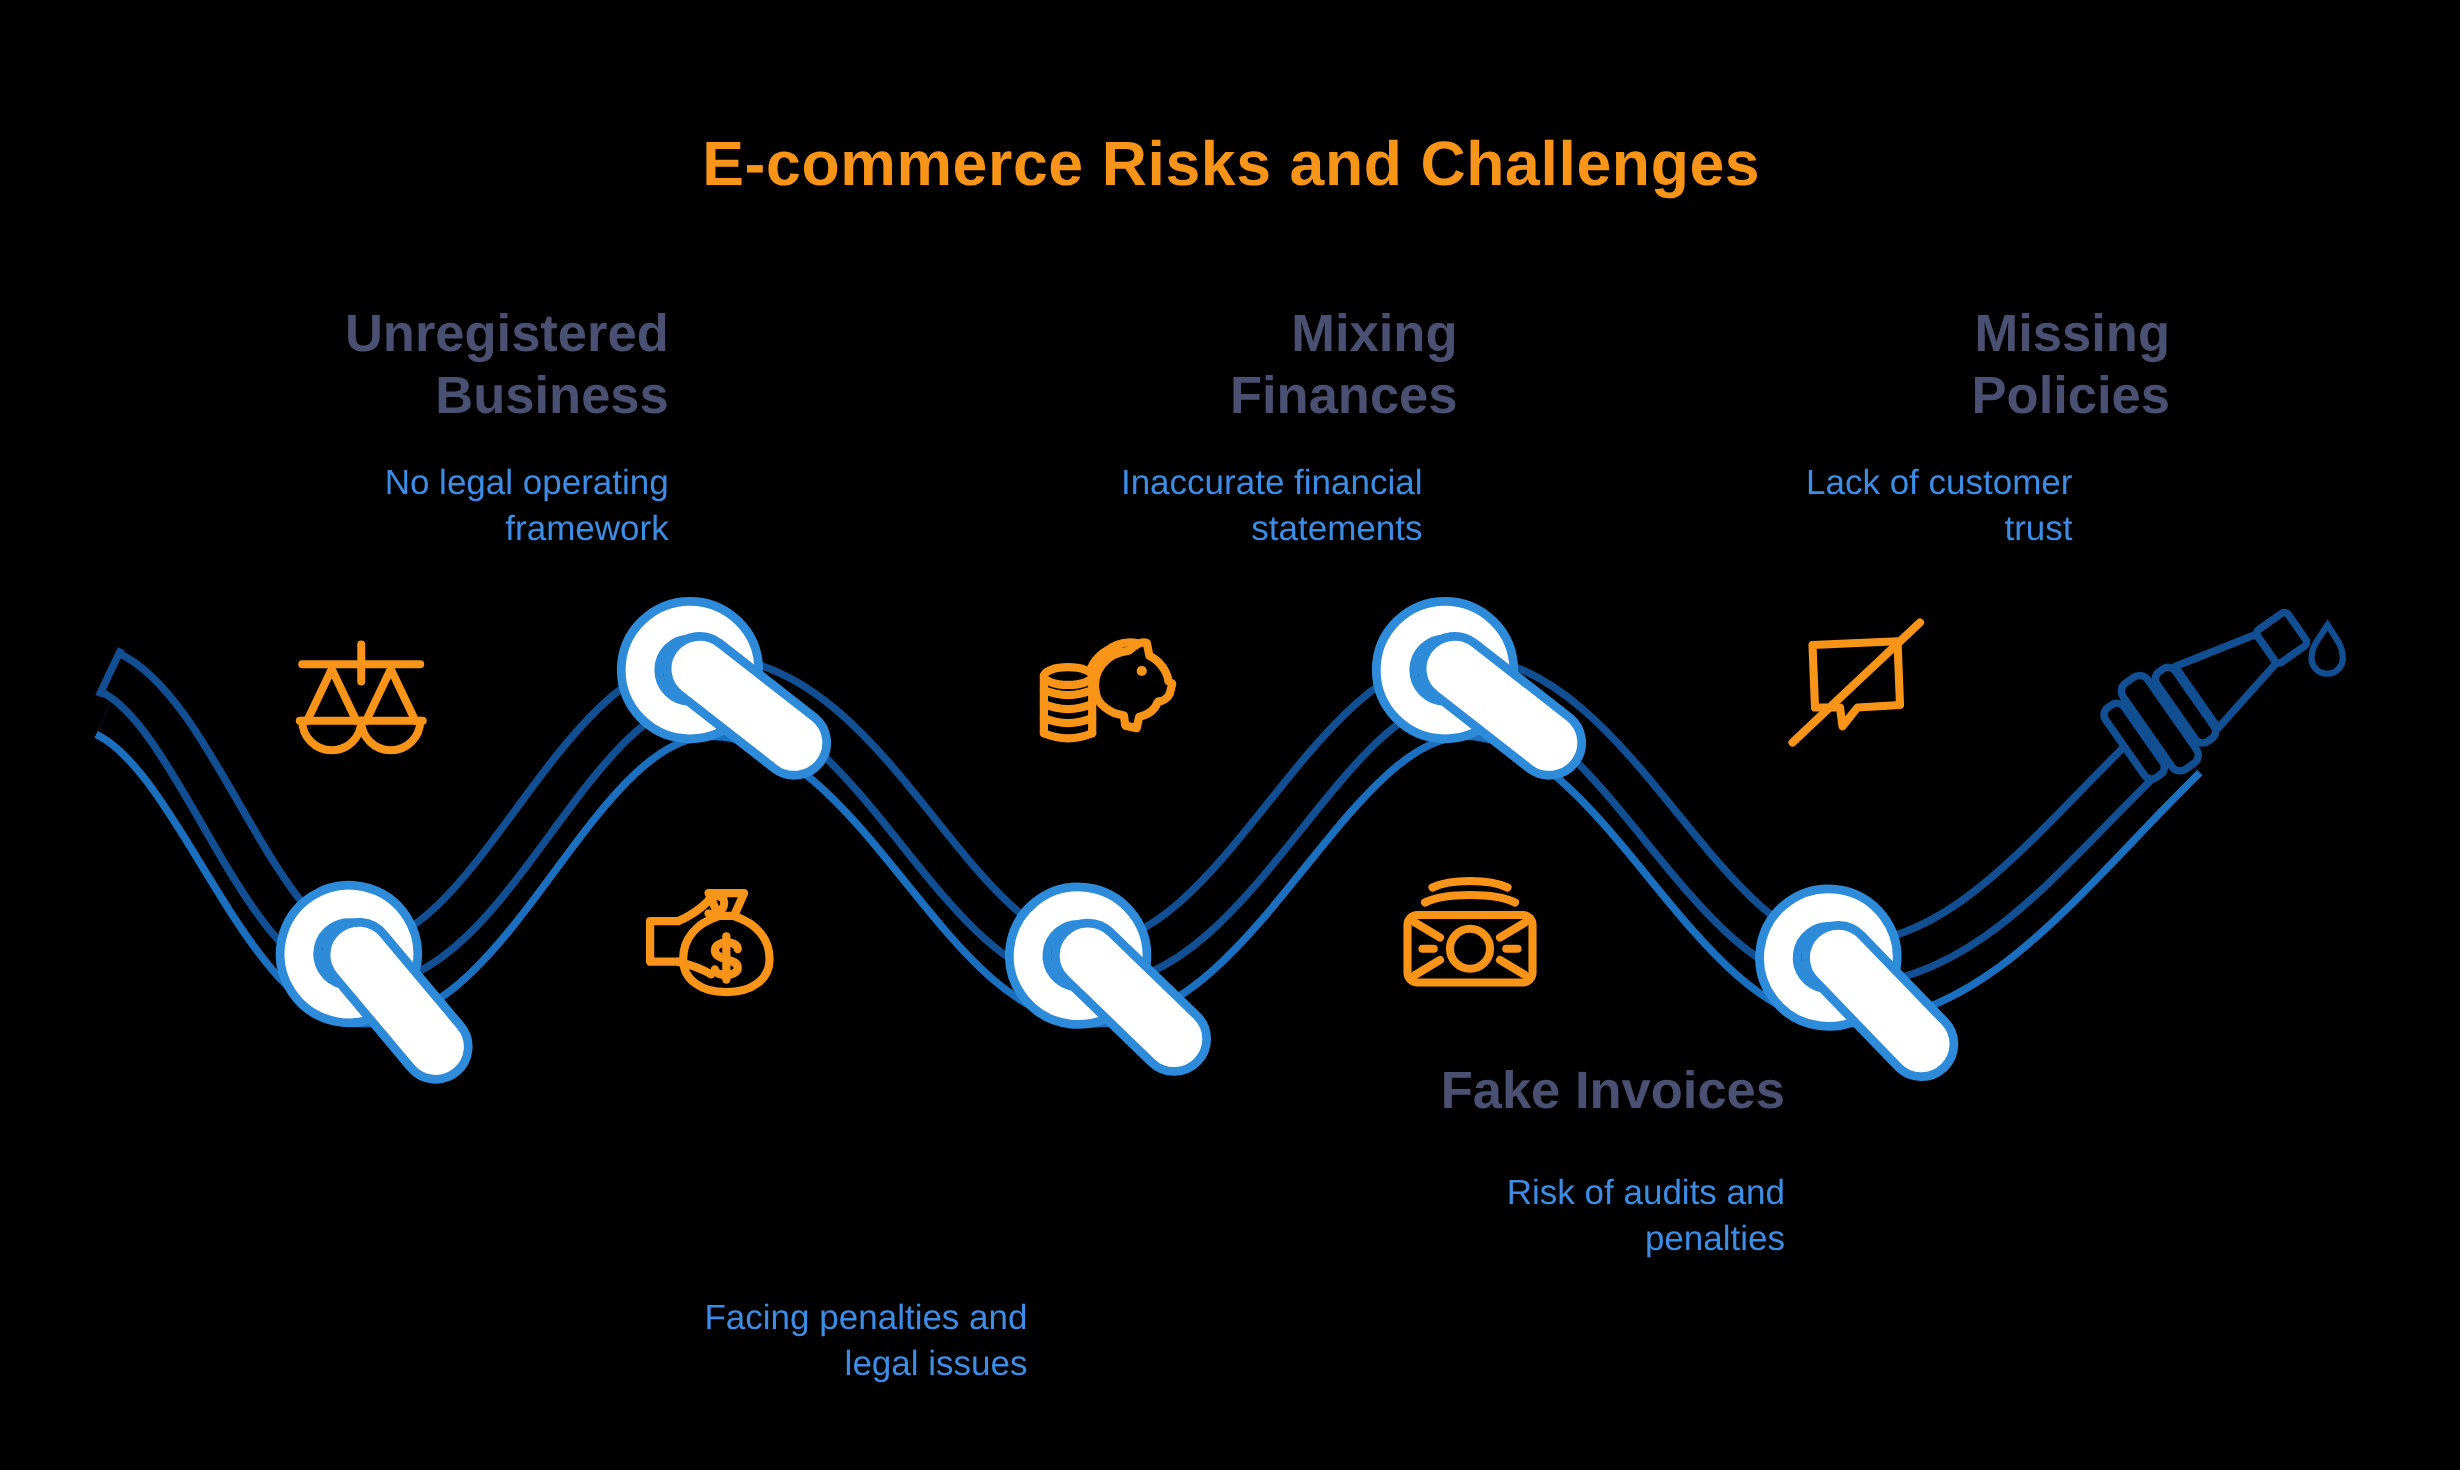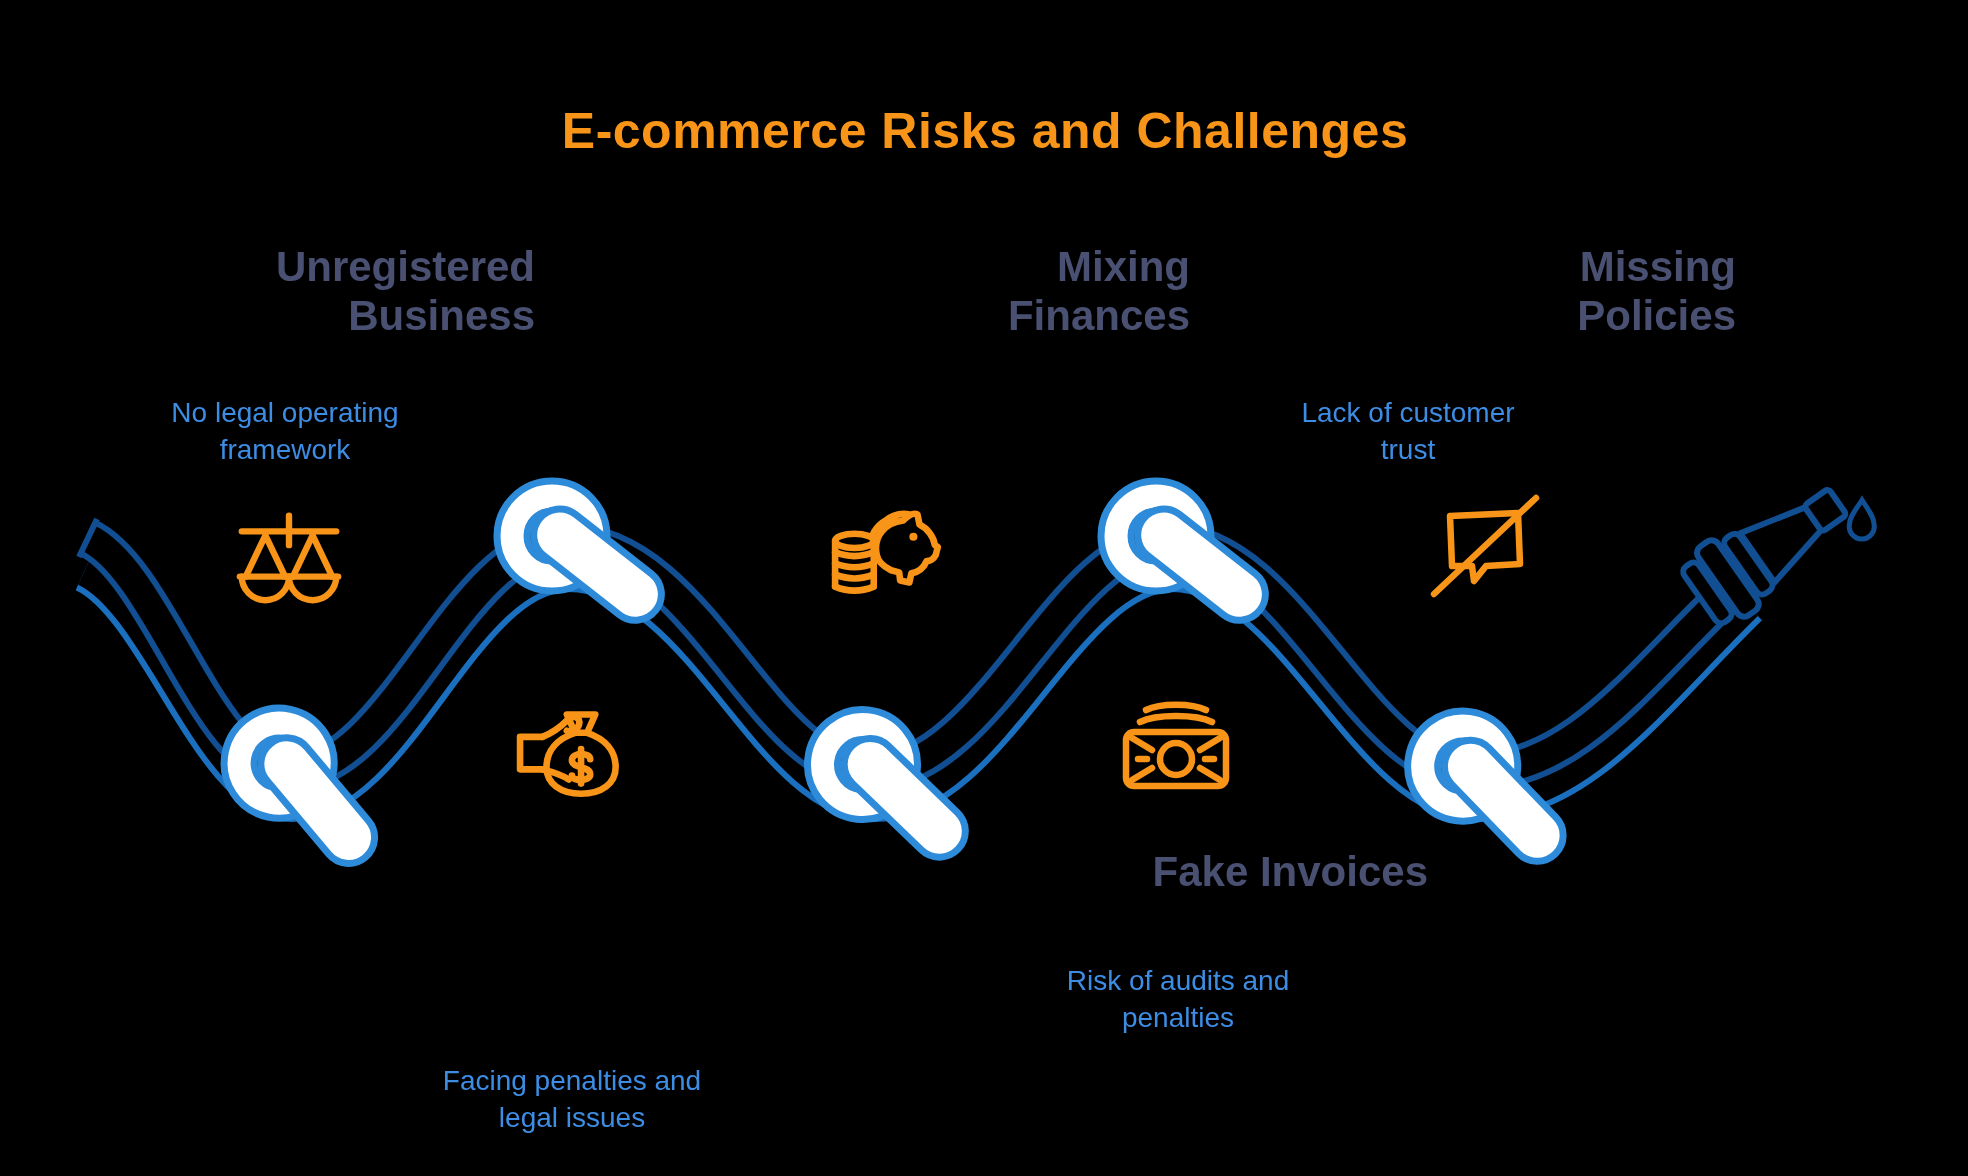--- a/index.html
+++ b/index.html
@@ -3,22 +3,22 @@
 <meta charset="utf-8">
 <style>
   html,body{margin:0;padding:0;background:#000;}
   .stage{position:relative;width:1968px;height:1176px;background:#000000;overflow:hidden;
          font-family:"Liberation Sans",sans-serif;}
   .title{position:absolute;top:102px;left:985px;transform:translateX(-50%);
          font-size:50px;font-weight:bold;color:#F89417;white-space:nowrap;margin:0;letter-spacing:.5px;}
   .rope{position:absolute;left:0;top:0;width:1968px;height:1176px;}
   .heading{position:absolute;transform:translateX(-50%);width:500px;text-align:right;
            font-size:42px;font-weight:bold;color:#4A5072;line-height:1.17;white-space:pre-line;}
-  .subtitle{position:absolute;transform:translateX(-50%);width:500px;text-align:center;
-            font-size:28px;font-weight:normal;color:#3D8DE4;line-height:1.32;white-space:pre-line;margin-top:27px;}
+  .subtitle{position:absolute;transform:translateX(-50%);width:500px;text-align:right;
+            font-size:28px;font-weight:normal;color:#3D8DE4;line-height:1.32;white-space:pre-line;}
   .icon{position:absolute;}
   .icon svg{display:block;width:100%;height:100%;}
   .ic{stroke:#F89417;fill:none;stroke-width:6.5;stroke-linecap:round;stroke-linejoin:round;}
   .ic-fill{fill:#F89417;stroke:none;}
 </style>
 </head>
 <body>
 
 <div class="stage">
 
@@ -126,22 +126,24 @@
         <path d="M6 106 L108 10"></path>
       </g>
     </svg>
   </div>
 
   <div class="heading" style="left:285px;top:242px">Unregistered
 Business</div>
   <div class="subtitle" style="left:285px;top:368px">No legal operating
 framework</div>
 
-  <div class="heading" style="left:940px;top:242px">Mixing
+  <div class="heading" style="left:916px;top:242px">Mixing
 Finances</div>
+  <div class="subtitle" style="left:888px;top:368px">Inaccurate financial
+statements</div>
 
   <div class="heading" style="left:1486px;top:242px">Missing
 Policies</div>
   <div class="subtitle" style="left:1408px;top:368px">Lack of customer
 trust</div>
 
   <div class="subtitle" style="left:572px;top:1036px">Facing penalties and
 legal issues</div>
 
   <div class="heading" style="left:1178px;top:847px">Fake Invoices</div>

